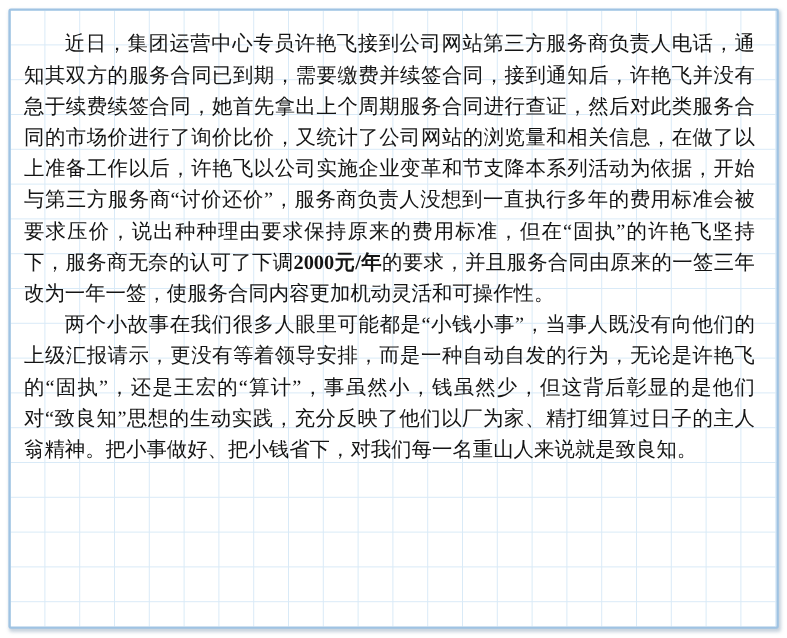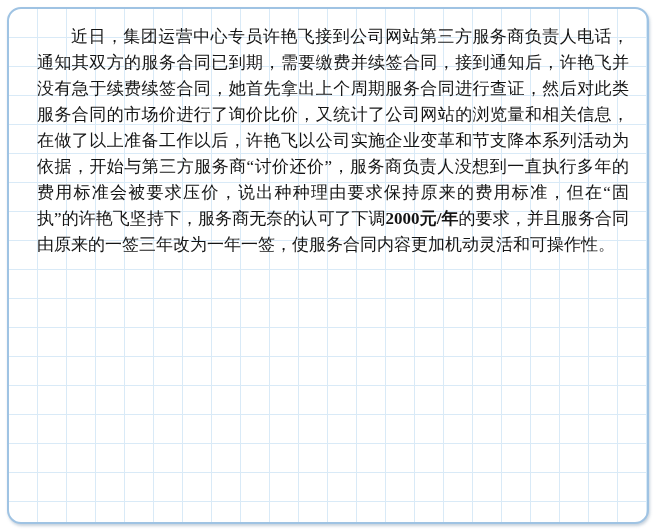--- a/index.html
+++ b/index.html
@@ -15,42 +15,43 @@
     font-family: "Liberation Serif", "DejaVu Serif", serif;
   }
   .doc-panel {
     position: absolute;
     left: 7px;
     top: 7px;
     right: 7px;
     bottom: 8px;
     box-sizing: border-box;
     border: 2px solid #9fc3e3;
-    border-radius: 14px;
+    border-radius: 2px;
     background-color: #ffffff;
     background-image:
       linear-gradient(to right, #d9eaf7 1px, transparent 1px),
       linear-gradient(to bottom, #d9eaf7 1px, transparent 1px);
     background-size: 29px 29px;
     background-position: -1px -1px;
     box-shadow: 1px 2px 3px rgba(130, 155, 180, 0.45);
-    padding: 15px 18px 8px 28px;
+    padding: 15px 18px 8px 11px;
     overflow: hidden;
   }
   .doc-panel p {
     margin: 0;
     padding: 0;
     text-indent: 2em;
     text-align: justify;
     font-size: 17px;
     line-height: 26px;
     color: #141414;
     word-break: break-all;
   }
   .doc-panel p span { color: inherit; }
   .b { font-weight: bold; }
 </style>
 </head>
 <body>
 
 <div class="doc-panel">
   <p><span>近日，集团运营中心专员许艳飞接到公司网站第三方服务商负责人电话，通知其双方的服务合同已到期，需要缴费并续签合同，接到通知后，许艳飞并没有急于续费续签合同，她首先拿出上个周期服务合同进行查证，然后对此类服务合同的市场价进行了询价比价，又统计了公司网站的浏览量和相关信息，在做了以上准备工作以后，许艳飞以公司实施企业变革和节支降本系列活动为依据，开始与第三方服务商“讨价还价”，服务商负责人没想到一直执行多年的费用标准会被要求压价，说出种种理由要求保持原来的费用标准，但在“固执”的许艳飞坚持下，服务商无奈的认可了下调</span><span class="b">2000元/年</span><span>的要求，并且服务合同由原来的一签三年改为一年一签，使服务合同内容更加机动灵活和可操作性。</span></p>
+  <p><span>两个小故事在我们很多人眼里可能都是“小钱小事”，当事人既没有向他们的上级汇报请示，更没有等着领导安排，而是一种自动自发的行为，无论是许艳飞的“固执”，还是王宏的“算计”，事虽然小，钱虽然少，但这背后彰显的是他们对“致良知”思想的生动实践，充分反映了他们以厂为家、精打细算过日子的主人翁精神。把小事做好、把小钱省下，对我们每一名重山人来说就是致良知。</span></p>
 </div>
 
 </body></html>

